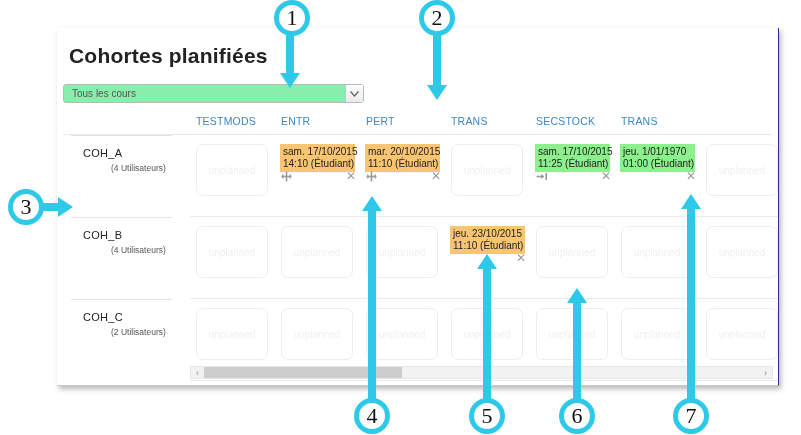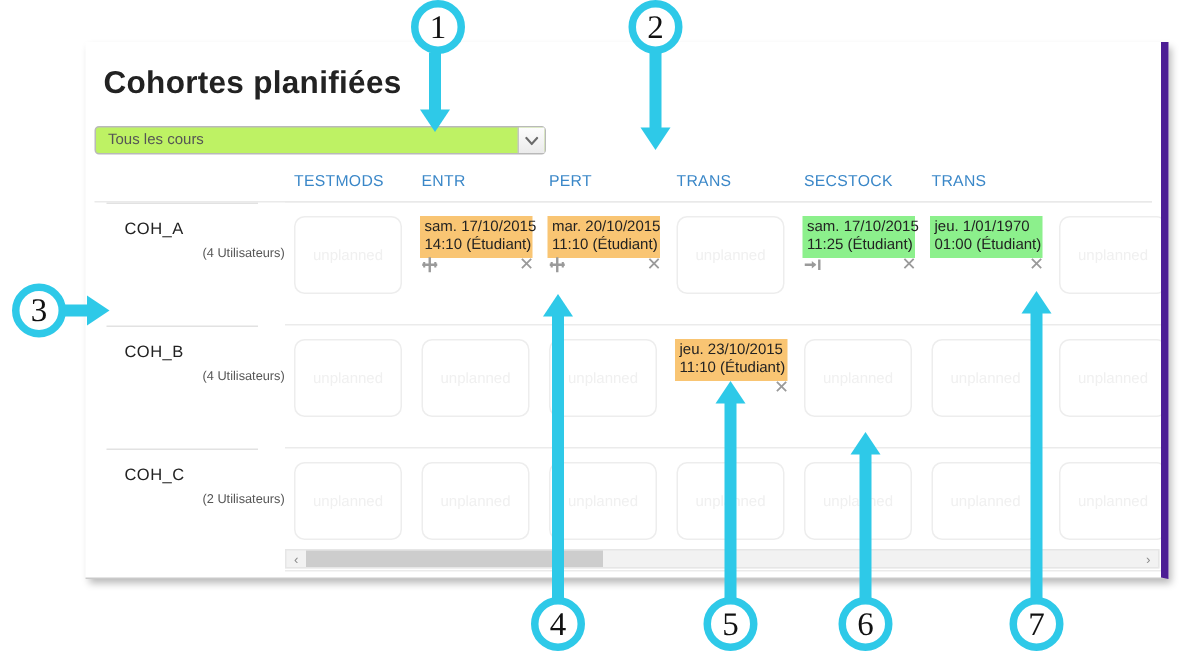--- a/index.html
+++ b/index.html
@@ -7,35 +7,35 @@
     width:801px;height:435px;
     background:#ffffff;
     font-family:"Liberation Sans", sans-serif;
     overflow:hidden;
     position:relative;
   }
   
   #panel{
     position:absolute;left:57px;top:28px;width:722px;height:358px;
     background:#ffffff;
-    border-right:5px solid #4c1d95;
+    border-right:1px solid #4c1d95;
     border-bottom:1px solid #c9c9c9;
     box-shadow:2px 3px 5px rgba(0,0,0,.28);
     box-sizing:border-box;
     overflow:hidden;
   }
   #page-title{
     position:absolute;left:12px;top:16px;
     font-size:21px;font-weight:bold;color:#222;
     letter-spacing:.2px;
   }
   
   #course-select{
     position:absolute;left:6px;top:56px;width:301px;height:19px;
-    border:1px solid #b9b9b9;border-radius:3px;background:#bef264;
+    border:1px solid #b9b9b9;border-radius:3px;background:#86efac;
     box-sizing:border-box;
   }
   #course-select .sel-text{
     position:absolute;left:8px;top:3px;font-size:10px;color:#555;
   }
   #course-select .sel-arrow{
     position:absolute;right:0;top:0;width:18px;height:17px;
     background:linear-gradient(#fdfdfd,#ebebeb);
     border-left:1px solid #c5c5c5;
     box-sizing:border-box;
@@ -67,21 +67,21 @@
   }
   .data-row{height:82px;}
   .data-row .cells::after{
     content:"";position:absolute;left:0;right:0;bottom:0;height:1px;background:#ebebeb;
   }
   .coh-name{
     position:absolute;left:20px;top:12px;font-size:11px;font-weight:normal;color:#222;
     letter-spacing:.3px;
   }
   .coh-users{
-    position:absolute;left:28px;top:28px;font-size:8.5px;color:#555;padding-left:44px;
+    position:absolute;left:4px;top:28px;font-size:8.5px;color:#555;padding-left:44px;
   }
   
   .unplanned{
     position:absolute;left:6px;top:9px;width:72px;height:52px;
     border:1px solid #ededed;border-radius:7px;background:#fff;
     box-sizing:border-box;
     display:flex;align-items:center;justify-content:center;
     font-size:10px;color:#f0f0f0;
   }
   

